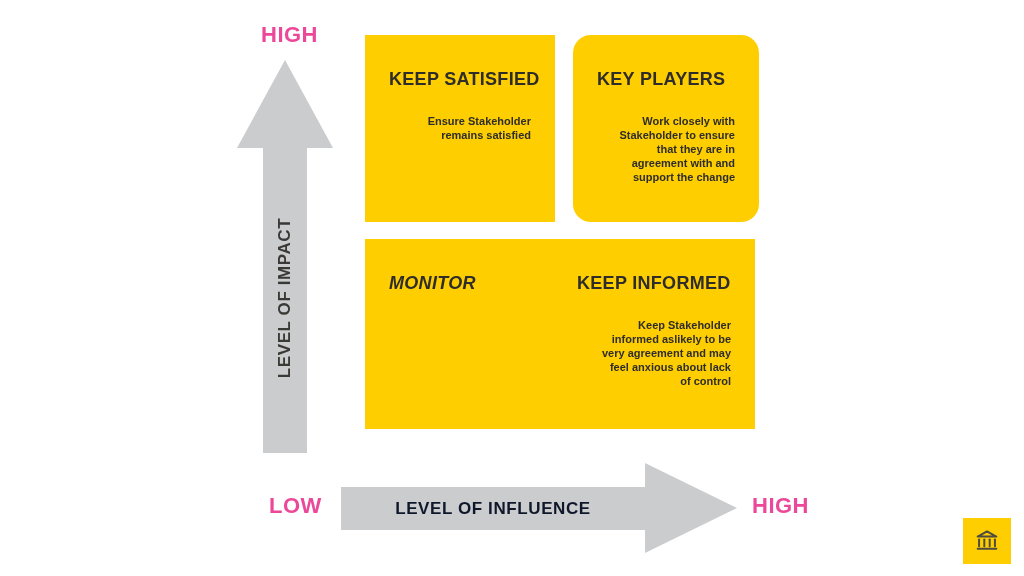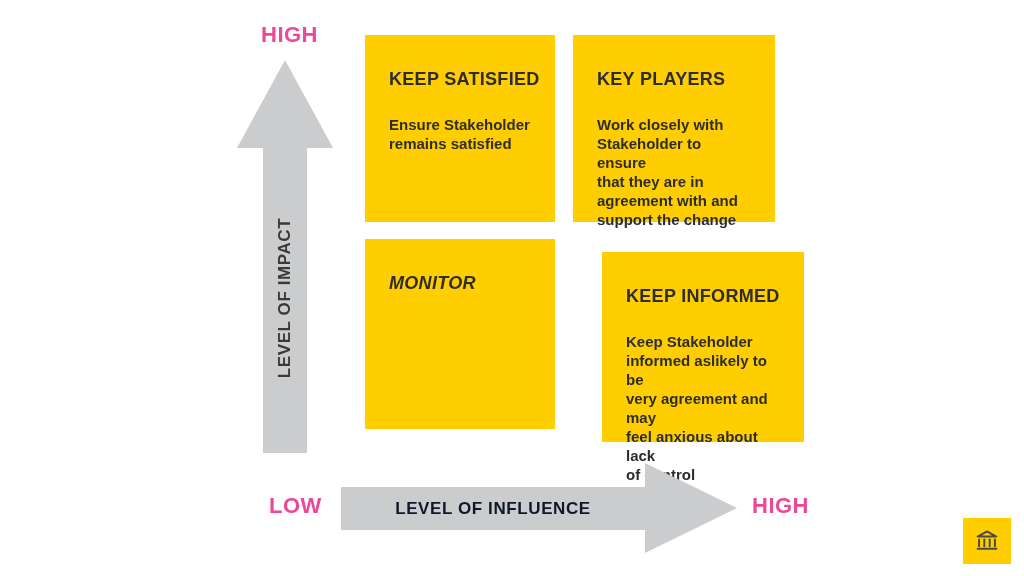--- a/index.html
+++ b/index.html
@@ -79,40 +79,41 @@
   }
 
   
   .quadrant {
     position: absolute;
     background: #ffce00;
     box-sizing: border-box;
     padding: 33px 24px 20px 24px;
   }
   .q-top-left     { left: 365px; top: 35px;  width: 190px; height: 187px; }
-  .q-top-right    { left: 573px; top: 35px;  width: 202px; height: 187px; }
+  .q-top-right    { left: 573px; top: 35px;  width: 186px; height: 187px; border-radius: 18px; }
   .q-bottom-left  { left: 365px; top: 239px; width: 190px; height: 190px; font-style: italic; }
-  .q-bottom-right { left: 602px; top: 239px; width: 202px; height: 190px; margin-top: 13px; }
+  .q-bottom-right { left: 553px; top: 239px; width: 202px; height: 190px; }
 
   .quadrant-title {
     font-size: 18px;
     font-weight: 600;
     letter-spacing: 0.3px;
     color: #2e2d2a;
     margin: 0 0 25px 0;
     line-height: 22px;
     white-space: nowrap;
   }
   .quadrant-desc {
-    font-size: 15px;
+    font-size: 11px;
     font-weight: 600;
     color: #2e2d2a;
     line-height: 1.27;
     white-space: pre-line;
     margin: 0;
+    text-align: right;
   }
 
   
   .logo-badge {
     position: absolute;
     left: 963px; top: 518px;
     width: 48px; height: 46px;
     background: #ffce00;
     display: flex;
     align-items: center;

